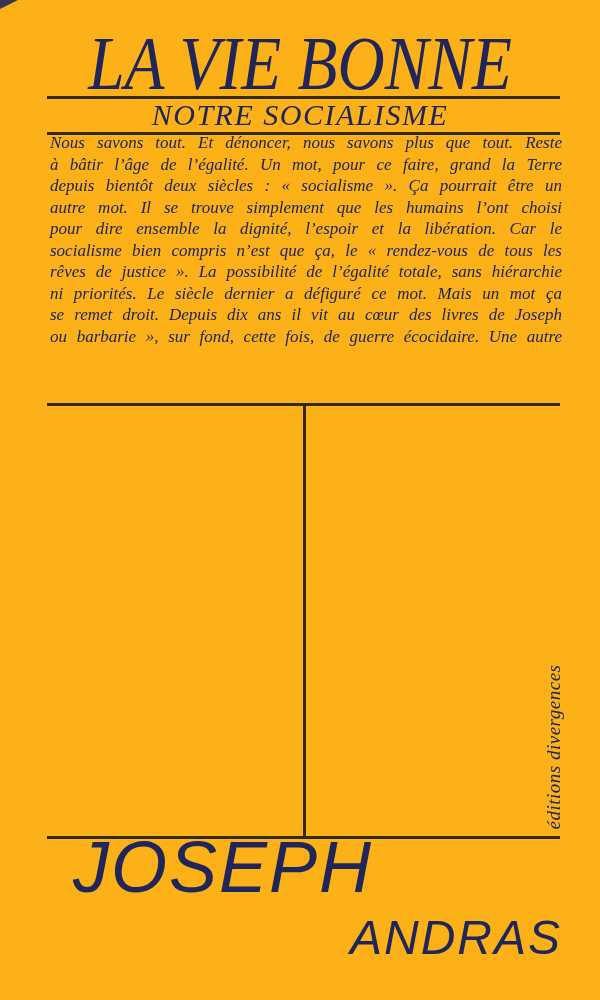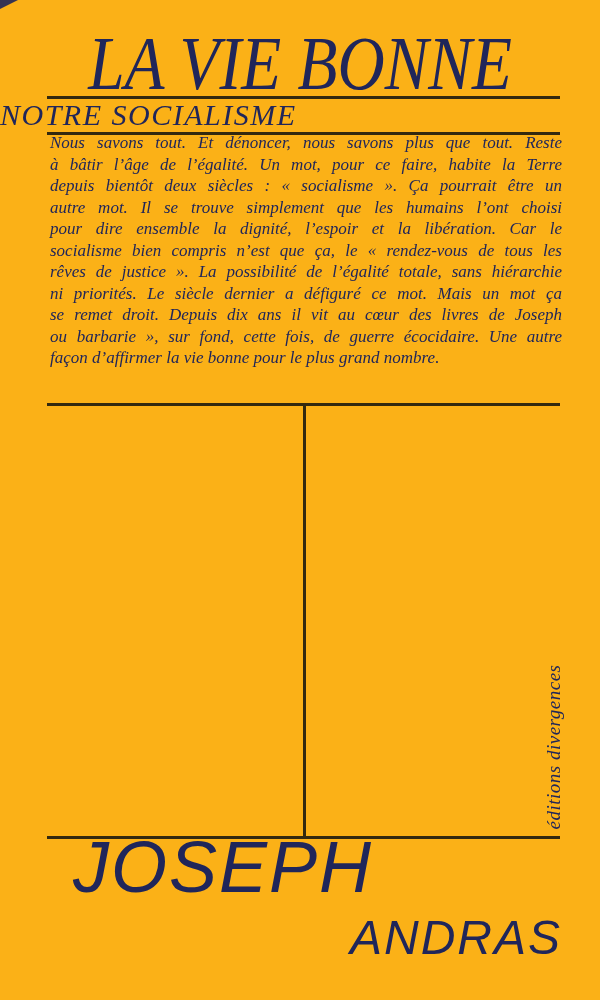--- a/index.html
+++ b/index.html
@@ -31,21 +31,21 @@
     text-align:center;white-space:nowrap;
     letter-spacing:0px;
     transform:scaleX(0.86);
     transform-origin:50% 50%;
   }
   .rule{position:absolute;background:var(--rule);}
   .rule-title{top:96px;left:47px;width:513px;height:3px;}
   .subtitle{
     position:absolute;top:100px;left:0;width:600px;
     font-size:30px;line-height:30px;font-weight:normal;
-    letter-spacing:1.5px;text-align:left;white-space:nowrap;
+    letter-spacing:1.5px;text-align:center;white-space:nowrap;
   }
   .rule-subtitle{top:132px;left:47px;width:513px;height:3px;}
   .synopsis{
     position:absolute;top:132px;left:50px;width:512px;
     font-size:17px;line-height:21.5px;
   }
   .syn-line{
     text-align:justify;
     text-align-last:justify;
     height:21.5px;white-space:nowrap;
@@ -79,30 +79,29 @@
   <div class="corner-artifact"></div>
 
   <h1 class="title">LA VIE BONNE</h1>
   <div class="rule rule-title"></div>
 
   <h2 class="subtitle">NOTRE SOCIALISME</h2>
   <div class="rule rule-subtitle"></div>
 
   <div class="synopsis">
       <div class="syn-line">Nous savons tout. Et dénoncer, nous savons plus que tout. Reste</div>
-      <div class="syn-line">à bâtir l’âge de l’égalité. Un mot, pour ce faire, habite la Terre</div>
+      <div class="syn-line">à bâtir l’âge de l’égalité. Un mot, pour ce faire, grand la Terre</div>
       <div class="syn-line">depuis bientôt deux siècles&nbsp;: «&nbsp;socialisme&nbsp;». Ça pourrait être un</div>
       <div class="syn-line">autre mot. Il se trouve simplement que les humains l’ont choisi</div>
       <div class="syn-line">pour dire ensemble la dignité, l’espoir et la libération. Car le</div>
       <div class="syn-line">socialisme bien compris n’est que ça, le «&nbsp;rendez-vous de tous les</div>
       <div class="syn-line">rêves de justice&nbsp;». La possibilité de l’égalité totale, sans hiérarchie</div>
       <div class="syn-line">ni priorités. Le siècle dernier a défiguré ce mot. Mais un mot ça</div>
       <div class="syn-line">se remet droit. Depuis dix ans il vit au cœur des livres de Joseph</div>
       <div class="syn-line">ou barbarie&nbsp;», sur fond, cette fois, de guerre écocidaire. Une autre</div>
-      <div class="syn-line last">façon d’affirmer la vie bonne pour le plus grand nombre.</div>
     </div>
   <div class="rule rule-synopsis"></div>
 
   <div class="vline"></div>
 
   <div class="publisher">éditions divergences</div>
 
   <div class="rule rule-author"></div>
   <div class="author-first">JOSEPH</div>
   <div class="author-last">ANDRAS</div>

